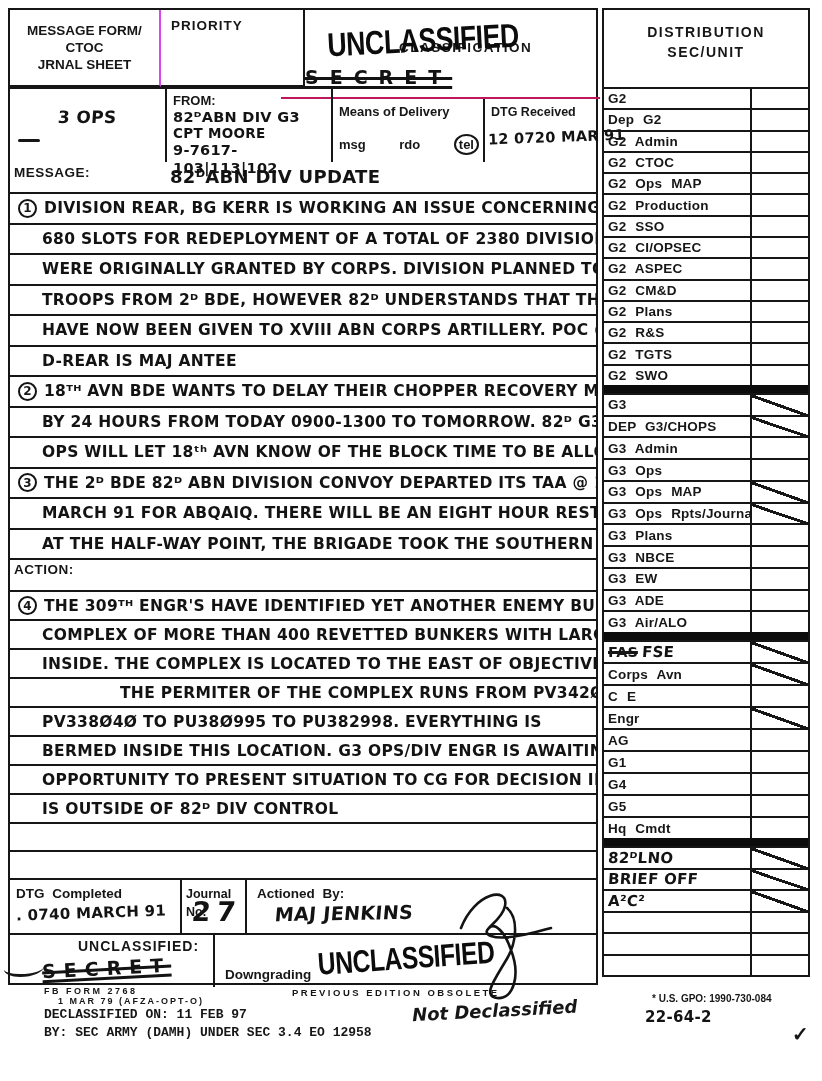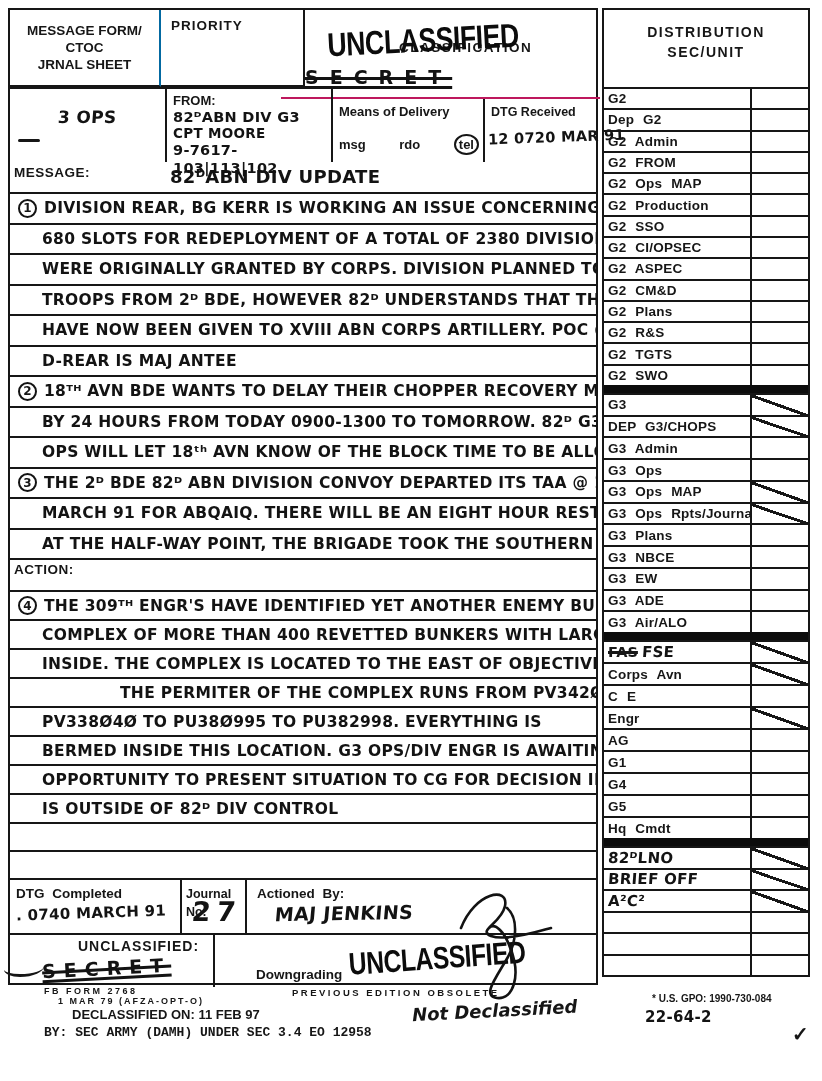--- a/index.html
+++ b/index.html
@@ -15,21 +15,21 @@
   }
   
   .form {
     position:absolute; left:8px; top:8px; width:590px; height:977px;
     border:2px solid #161616;
   }
   .hdr { position:relative; height:152px; }
   .cell { position:absolute; }
   .title-cell {
     left:0; top:0; width:151px; height:77px;
-    border-right:2px solid #0369a1; border-bottom:2px solid #161616;
+    border-right:2px solid #d946ef; border-bottom:2px solid #161616;
     display:flex; flex-direction:column; align-items:center; justify-content:center;
     font-size:13.5px; font-weight:700; line-height:17px; text-align:center;
   }
   .priority-cell {
     left:151px; top:0; width:144px; height:77px;
     border-right:2px solid #161616; border-bottom:2px solid #161616;
     font-size:13.5px; font-weight:600; padding:8px 0 0 10px; letter-spacing:1px;
   }
   .class-cell { left:271px; top:0; width:319px; height:89px; border-bottom:2px solid #be185d; }
   .class-label { position:absolute; left:118px; top:30px; font-size:13.5px; letter-spacing:1.5px; font-weight:600; }
@@ -90,21 +90,21 @@
   .sig { position:absolute; left:200px; top:4px; z-index:5; pointer-events:none; }
   
   .class-row { height:52px; display:flex; }
   .clc { width:205px; border-right:2px solid #161616; position:relative; }
   .clc-label { position:absolute; left:68px; top:3px; font-size:14px; letter-spacing:1px; font-weight:600; }
   .struck-bottom {
     position:absolute; left:32px; top:22px; font-size:19px; letter-spacing:8px;
     text-decoration:underline line-through; text-decoration-thickness:3px; transform:rotate(-3deg);
   }
   .curve-mark { position:absolute; left:-6px; top:24px; width:40px; height:18px; border-bottom:3px solid #161616; border-radius:0 0 60% 40%; }
-  .dgc { flex:1; position:relative;margin-left:31px; }
+  .dgc { flex:1; position:relative; }
   .dg-label { position:absolute; left:10px; bottom:5px; font-size:13.5px; font-weight:600; }
   .stamp-bottom { position:absolute; left:98px; top:8px; font-size:26px; transform:rotate(-4deg) scale(.95,1.2); }
   
   .dist { position:absolute; left:602px; top:8px; width:208px; height:969px; border:2px solid #161616; display:flex; flex-direction:column; }
   .dist-hdr {
     height:77px; display:flex; flex-direction:column; align-items:center; padding-top:12px;
     font-size:14px; letter-spacing:1.5px; font-weight:600; line-height:20px;
   }
   .dsec { display:flex; flex-direction:column; }
   .sec0 { height:298px; } .sec1 { height:239px; } .sec2 { height:198px; } .sec3 { height:129px; }
@@ -119,21 +119,21 @@
   .dchk.on::after {
     content:""; position:absolute; inset:0;
     background:linear-gradient(to top right, transparent 44%, #161616 44%, #161616 52%, transparent 52%);
   }
   .ddiv { height:8px; background:#0c0c0c; flex:0 0 auto; }
   
   .fb1 { position:absolute; left:44px; top:986px; font-size:9px; font-weight:700; letter-spacing:2.5px; }
   .fb2 { position:absolute; left:58px; top:996px; font-size:9px; font-weight:700; letter-spacing:2px; }
   .prev { position:absolute; left:292px; top:987px; font-size:9.5px; font-weight:700; letter-spacing:2.5px; }
   .gpo { position:absolute; left:652px; top:946px; font-size:10px; font-weight:600;margin-top:47px; }
-  .decl1 { position:absolute; left:44px; top:1007px; font-family:Liberation Sans, sans-serif; font-size:13px; font-weight:600;margin-left:28px; }
+  .decl1 { position:absolute; left:44px; top:1007px; font-family:Liberation Mono, monospace; font-size:13px; font-weight:600; }
   .decl2 { position:absolute; left:44px; top:1025px; font-family:"Liberation Mono", monospace; font-size:13px; font-weight:600; }
   .not-declass { position:absolute; left:412px; top:1000px; font-size:18px; font-style:italic; transform:rotate(-3deg); font-weight:600; font-family:"DejaVu Sans",sans-serif; }
   .hw-num { position:absolute; left:645px; top:1008px; font-size:15px; }
   .checkmark { position:absolute; left:792px; top:1022px; font-size:20px; font-weight:700; }
 </style>
 </head>
 <body>
 
 <div class="page">
 
@@ -310,21 +310,21 @@
             <div class="dchk"></div>
           </div>
           <div class="drow">
             <div class="dlab">
               <span class="plab">G2 Admin</span>
             </div>
             <div class="dchk"></div>
           </div>
           <div class="drow">
             <div class="dlab">
-              <span class="plab">G2 FROM</span>
+              <span class="plab">G2 CTOC</span>
             </div>
             <div class="dchk"></div>
           </div>
           <div class="drow">
             <div class="dlab">
               <span class="plab">G2 Ops MAP</span>
             </div>
             <div class="dchk"></div>
           </div>
           <div class="drow">

